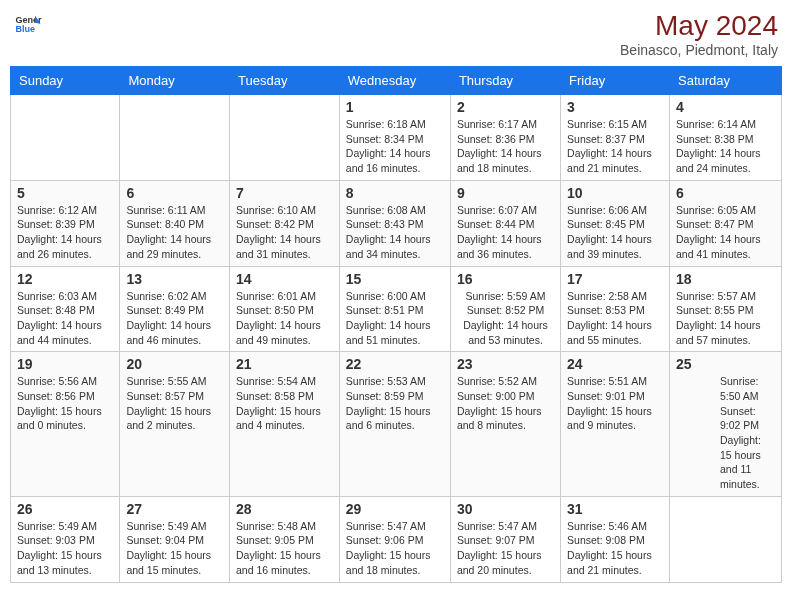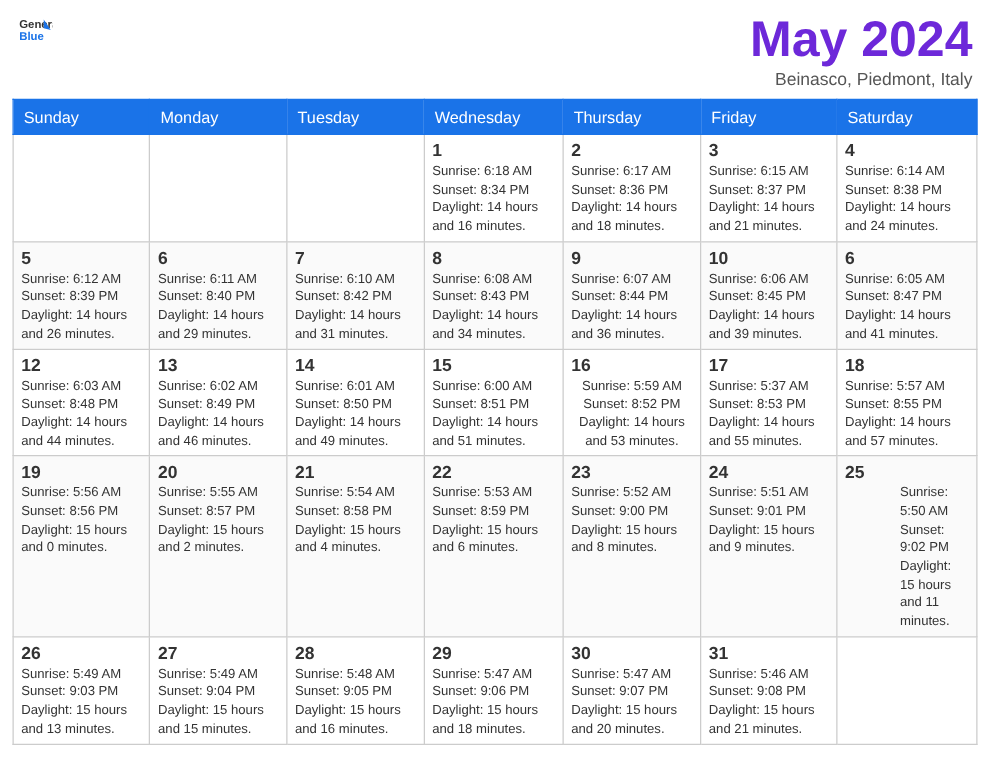--- a/index.html
+++ b/index.html
@@ -23,23 +23,23 @@
       gap: 4px;
     }
     .logo-icon {
       width: 28px;
       height: 28px;
     }
     .title-block {
       text-align: right;
     }
     .month-title {
-      font-size: 40px;
-      font-weight: bold;
-      color: #6d28d9;
+      font-size: 28px;
+      font-weight: normal;
+      color: #7f1d1d;
     }
     .location {
       font-size: 14px;
       color: #555;
     }
     .calendar {
       width: 100%;
       border-collapse: collapse;
       font-size: 11px;
       border-radius: 28px;
@@ -230,21 +230,21 @@
         </td>
         <td>
           <div class="day-number">16</div>
           <div class="day-info" style="white-space: pre-line; text-align: center;">Sunrise: 5:59 AM
 Sunset: 8:52 PM
 Daylight: 14 hours
 and 53 minutes.</div>
         </td>
         <td>
           <div class="day-number">17</div>
-          <div class="day-info" style="white-space: pre-line;">Sunrise: 5:37 AM
+          <div class="day-info" style="white-space: pre-line;">Sunrise: 2:58 AM
 Sunset: 8:53 PM
 Daylight: 14 hours
 and 55 minutes.</div>
         </td>
         <td>
           <div class="day-number">18</div>
           <div class="day-info" style="white-space: pre-line;">Sunrise: 5:57 AM
 Sunset: 8:55 PM
 Daylight: 14 hours
 and 57 minutes.</div>

